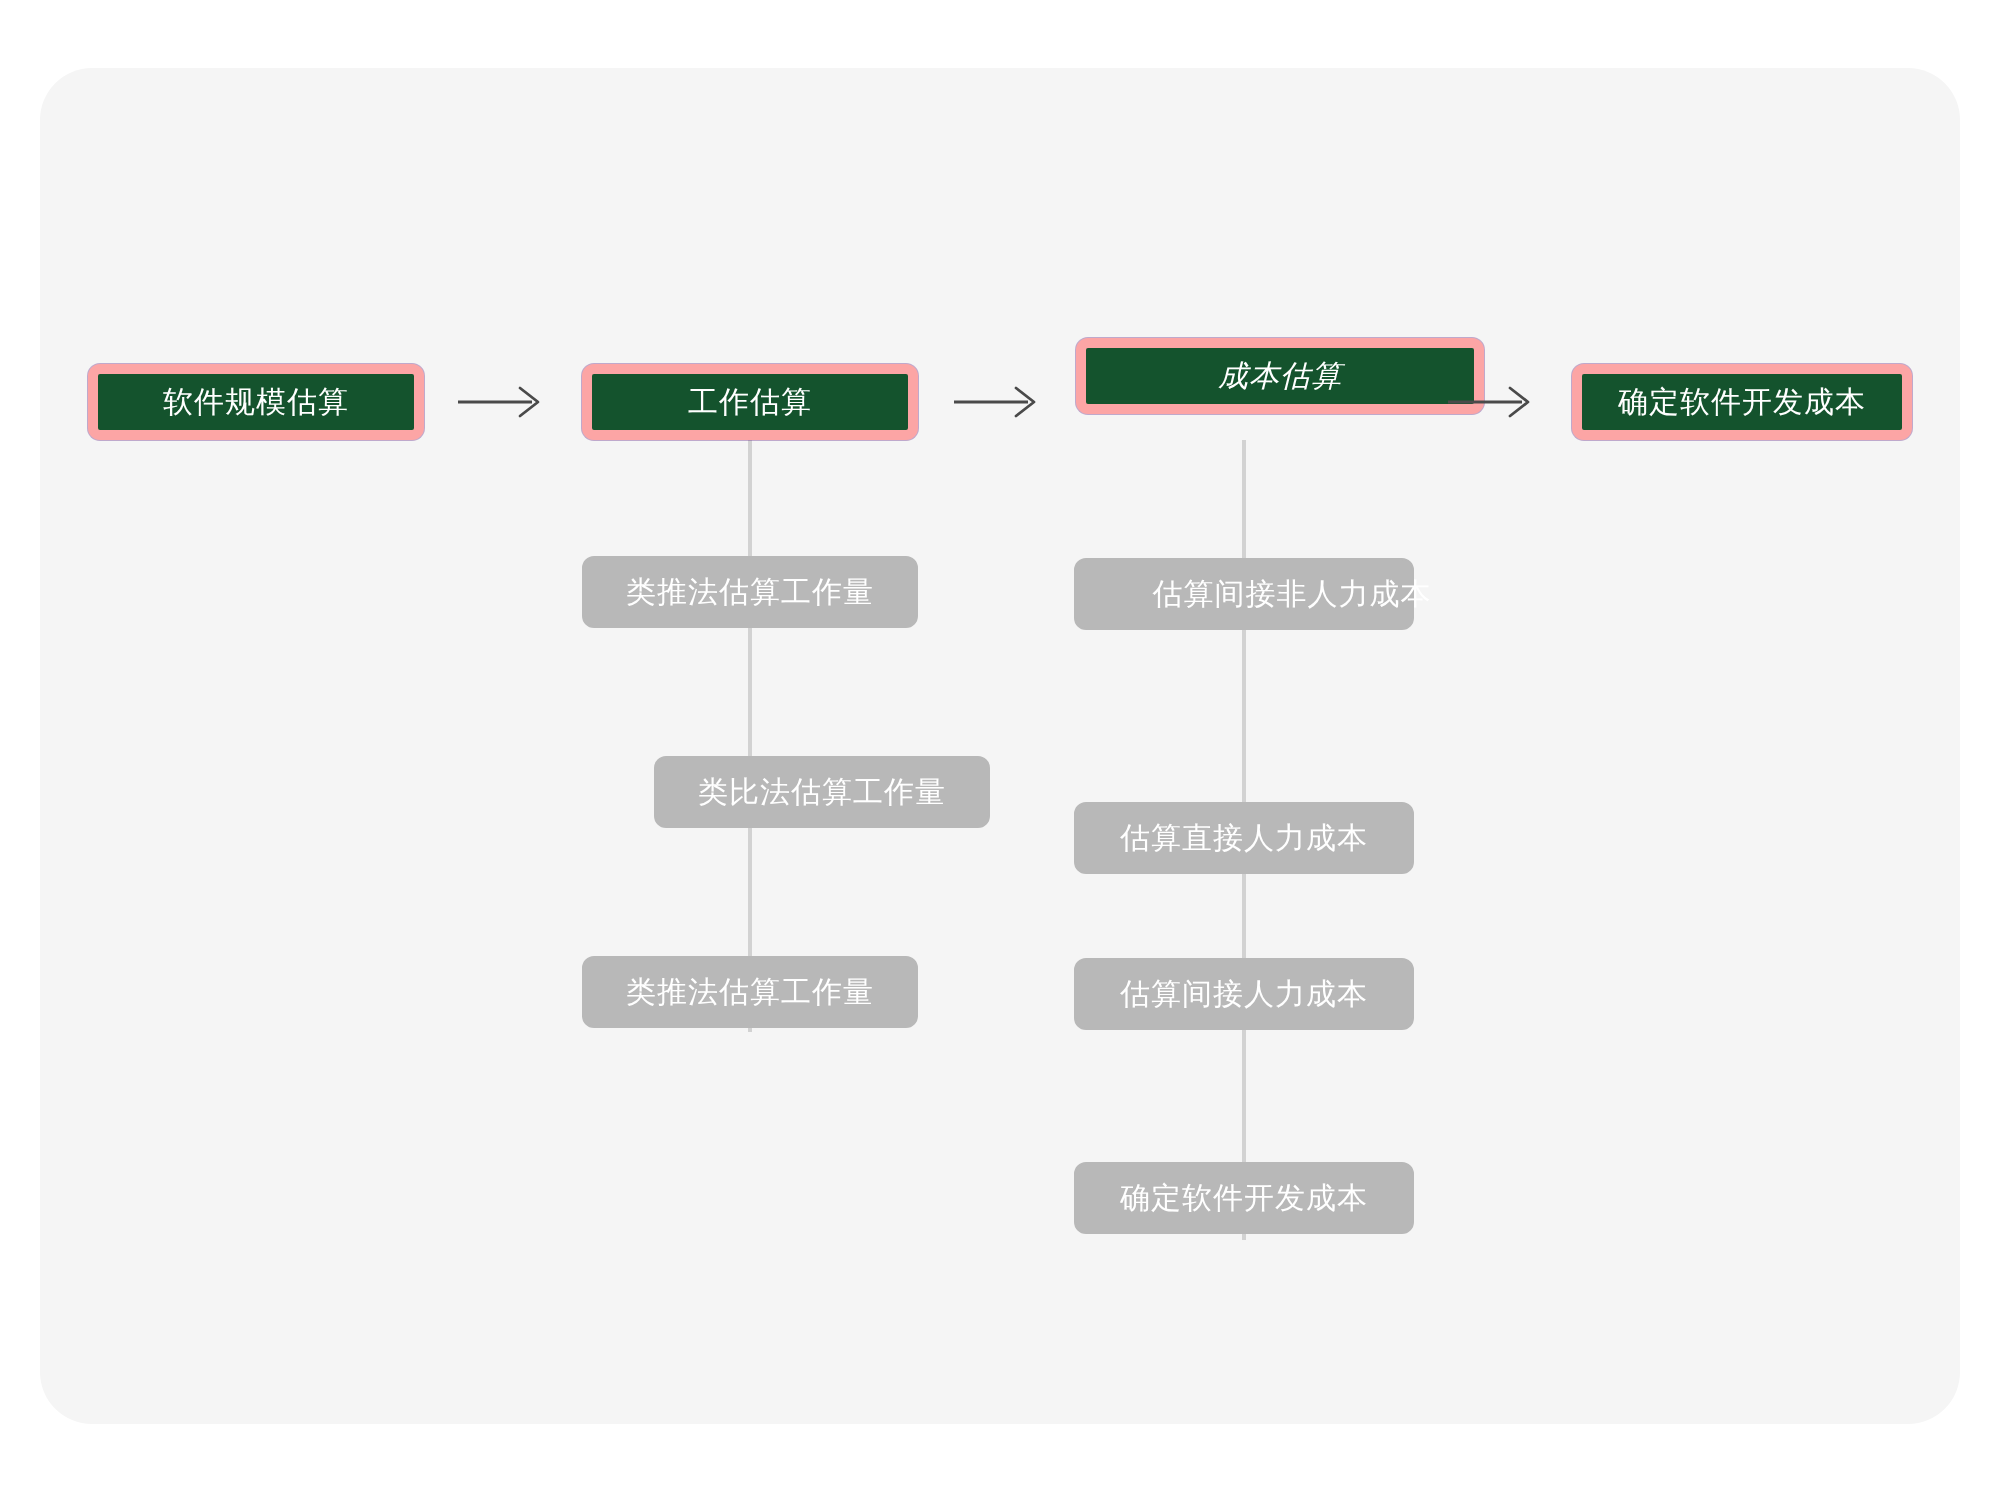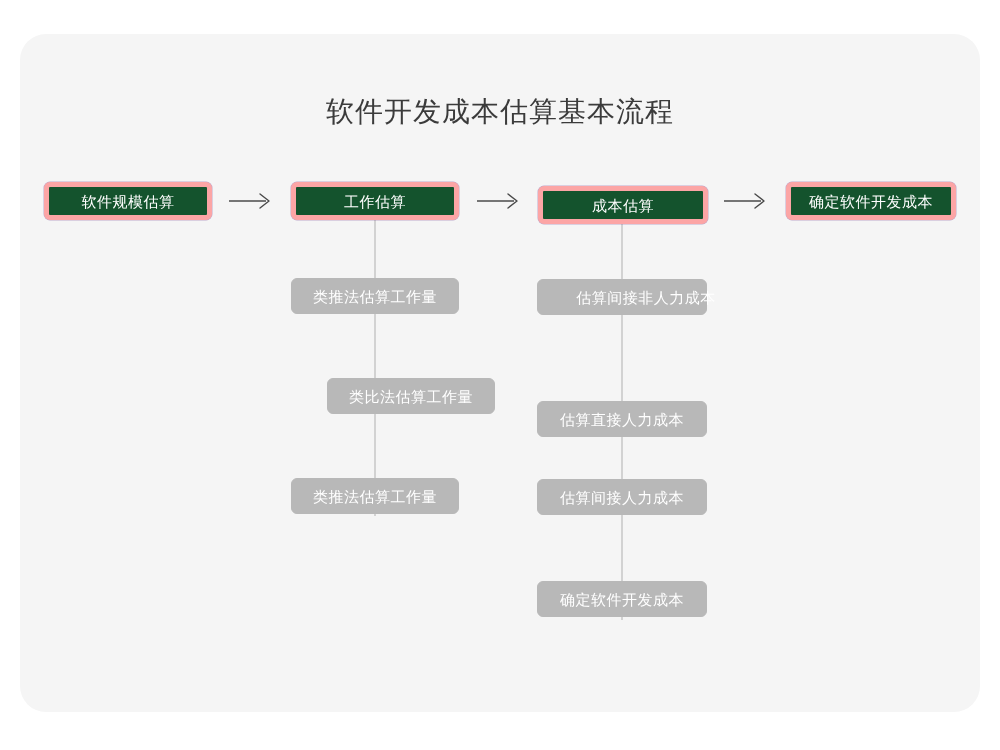--- a/index.html
+++ b/index.html
@@ -77,21 +77,21 @@
   }
   .node.secondary {
     background: #b8b8b8;
     border: 1px solid #b8b8b8;
     color: #ffffff;
     height: 36px;
   }
   
   #n-scale      { left: 44px;  top: 182px; width: 168px; }
   #n-effort     { left: 291px; top: 182px; width: 168px; }
-  #n-cost       { left: 538px; top: 186px; width: 170px; }
+  #n-cost       { left: 538px; top: 169px; width: 204px; font-style: italic; }
   #n-final      { left: 786px; top: 182px; width: 170px; }
 
   
   #a1 { left: 228px; top: 190px; width: 46px; }
   #a2 { left: 476px; top: 190px; width: 46px; }
   #a3 { left: 723px; top: 190px; width: 46px; }
 
   
   #c1-1 { left: 291px; top: 278px; width: 168px; }
   #c1-2 { left: 291px; top: 378px; width: 168px; margin-left: 36px; }
@@ -107,21 +107,20 @@
   #v1 { left: 374px; top: 220px; height: 296px; }
   #v2 { left: 621px; top: 220px; height: 400px; }
 </style>
 </head>
 <body>
 
 <div id="canvas">
 
   <div class="card"></div>
 
-  <div class="title">软件开发成本估算基本流程</div>
 
   <div class="vline" id="v1"></div>
   <div class="vline" id="v2"></div>
 
   <div class="node primary" id="n-scale">软件规模估算</div>
 
   <div class="arrow" id="a1">
     <svg width="46" height="22" viewBox="0 0 46 22">
       <path d="M1 11 H38" stroke="#4a4a4a" stroke-width="1.4" fill="none"></path>
       <path d="M32 4 L41 11 L32 18" stroke="#4a4a4a" stroke-width="1.4" fill="none" stroke-linecap="round" stroke-linejoin="round"></path>

